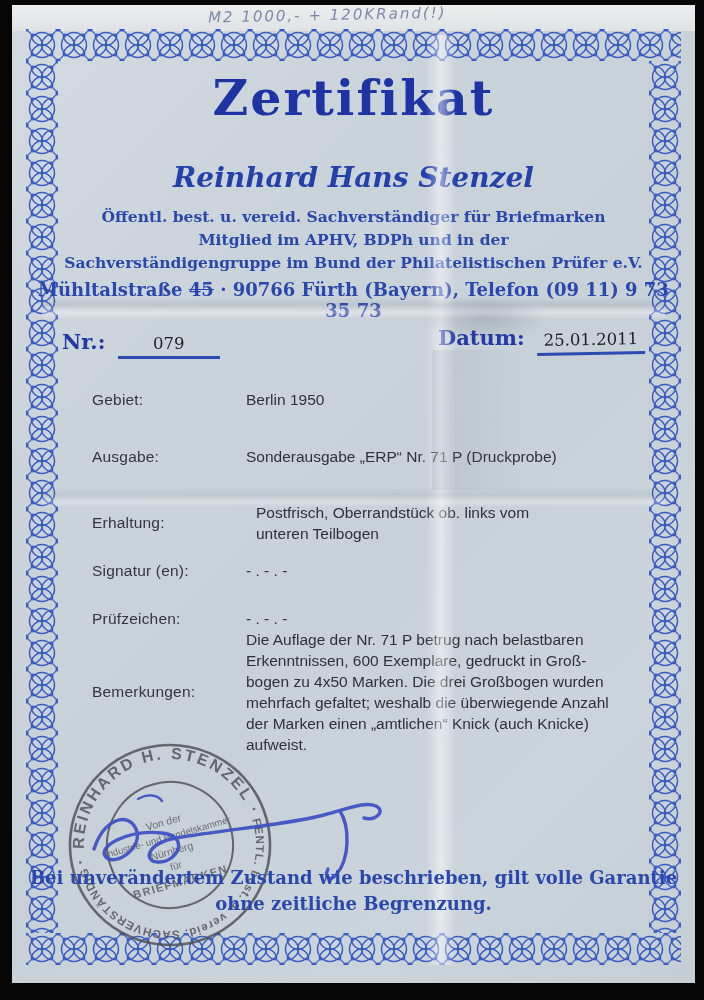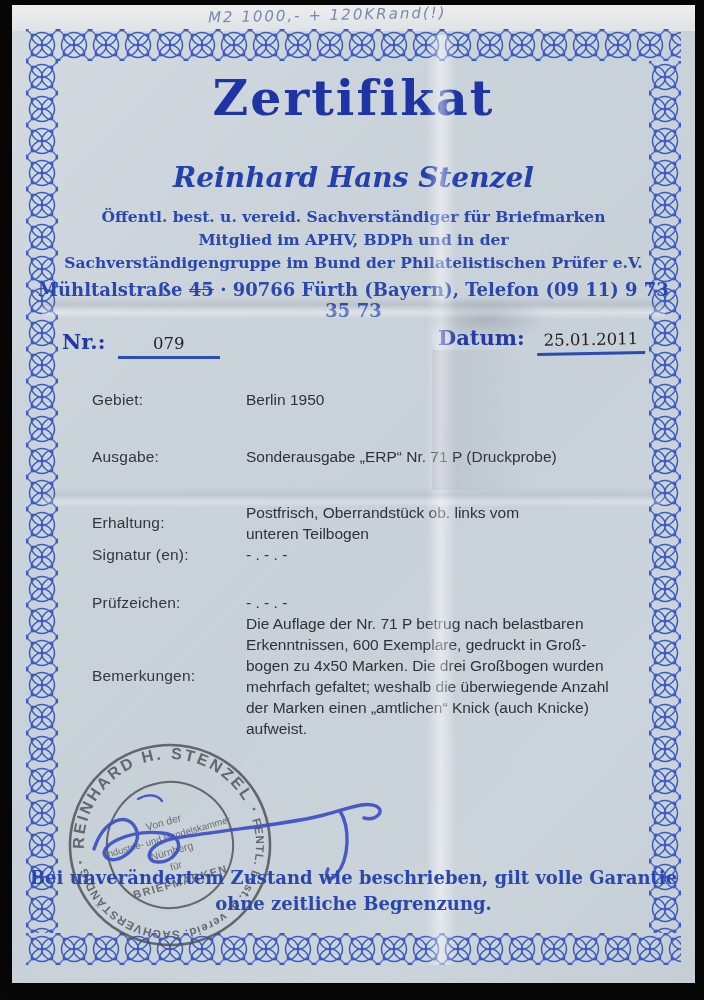--- a/index.html
+++ b/index.html
@@ -69,21 +69,21 @@
   .fields{position:absolute;top:360px;left:66px;right:36px;}
   .frow{display:flex;align-items:center;}
   .frow .flabel{
     flex:0 0 154px;font-size:15.5px;color:#33373c;letter-spacing:.2px;
   }
   .frow .fvalue{
     flex:1;font-size:15.5px;color:#2e3237;line-height:21px;white-space:pre-line;
   }
   .mb1{margin-bottom:36px;}  
   .mb2{margin-bottom:35px;}  
-  .mb3{}  
+  .mb3{margin-bottom:16px;gap:10px;}  
   .mb4{margin-bottom:27px;}  
   .mb5{}  
   
   .stamp{position:absolute;top:710px;left:38px;width:212px;height:212px;opacity:.82;}
   .signature{position:absolute;top:740px;left:52px;width:330px;height:130px;}
   
   .c-footer{
     position:absolute;top:836px;left:0;right:0;text-align:center;
     font-family:"DejaVu Serif",serif;font-weight:bold;font-size:18px;
     line-height:26px;color:#2a47ad;z-index:4;

